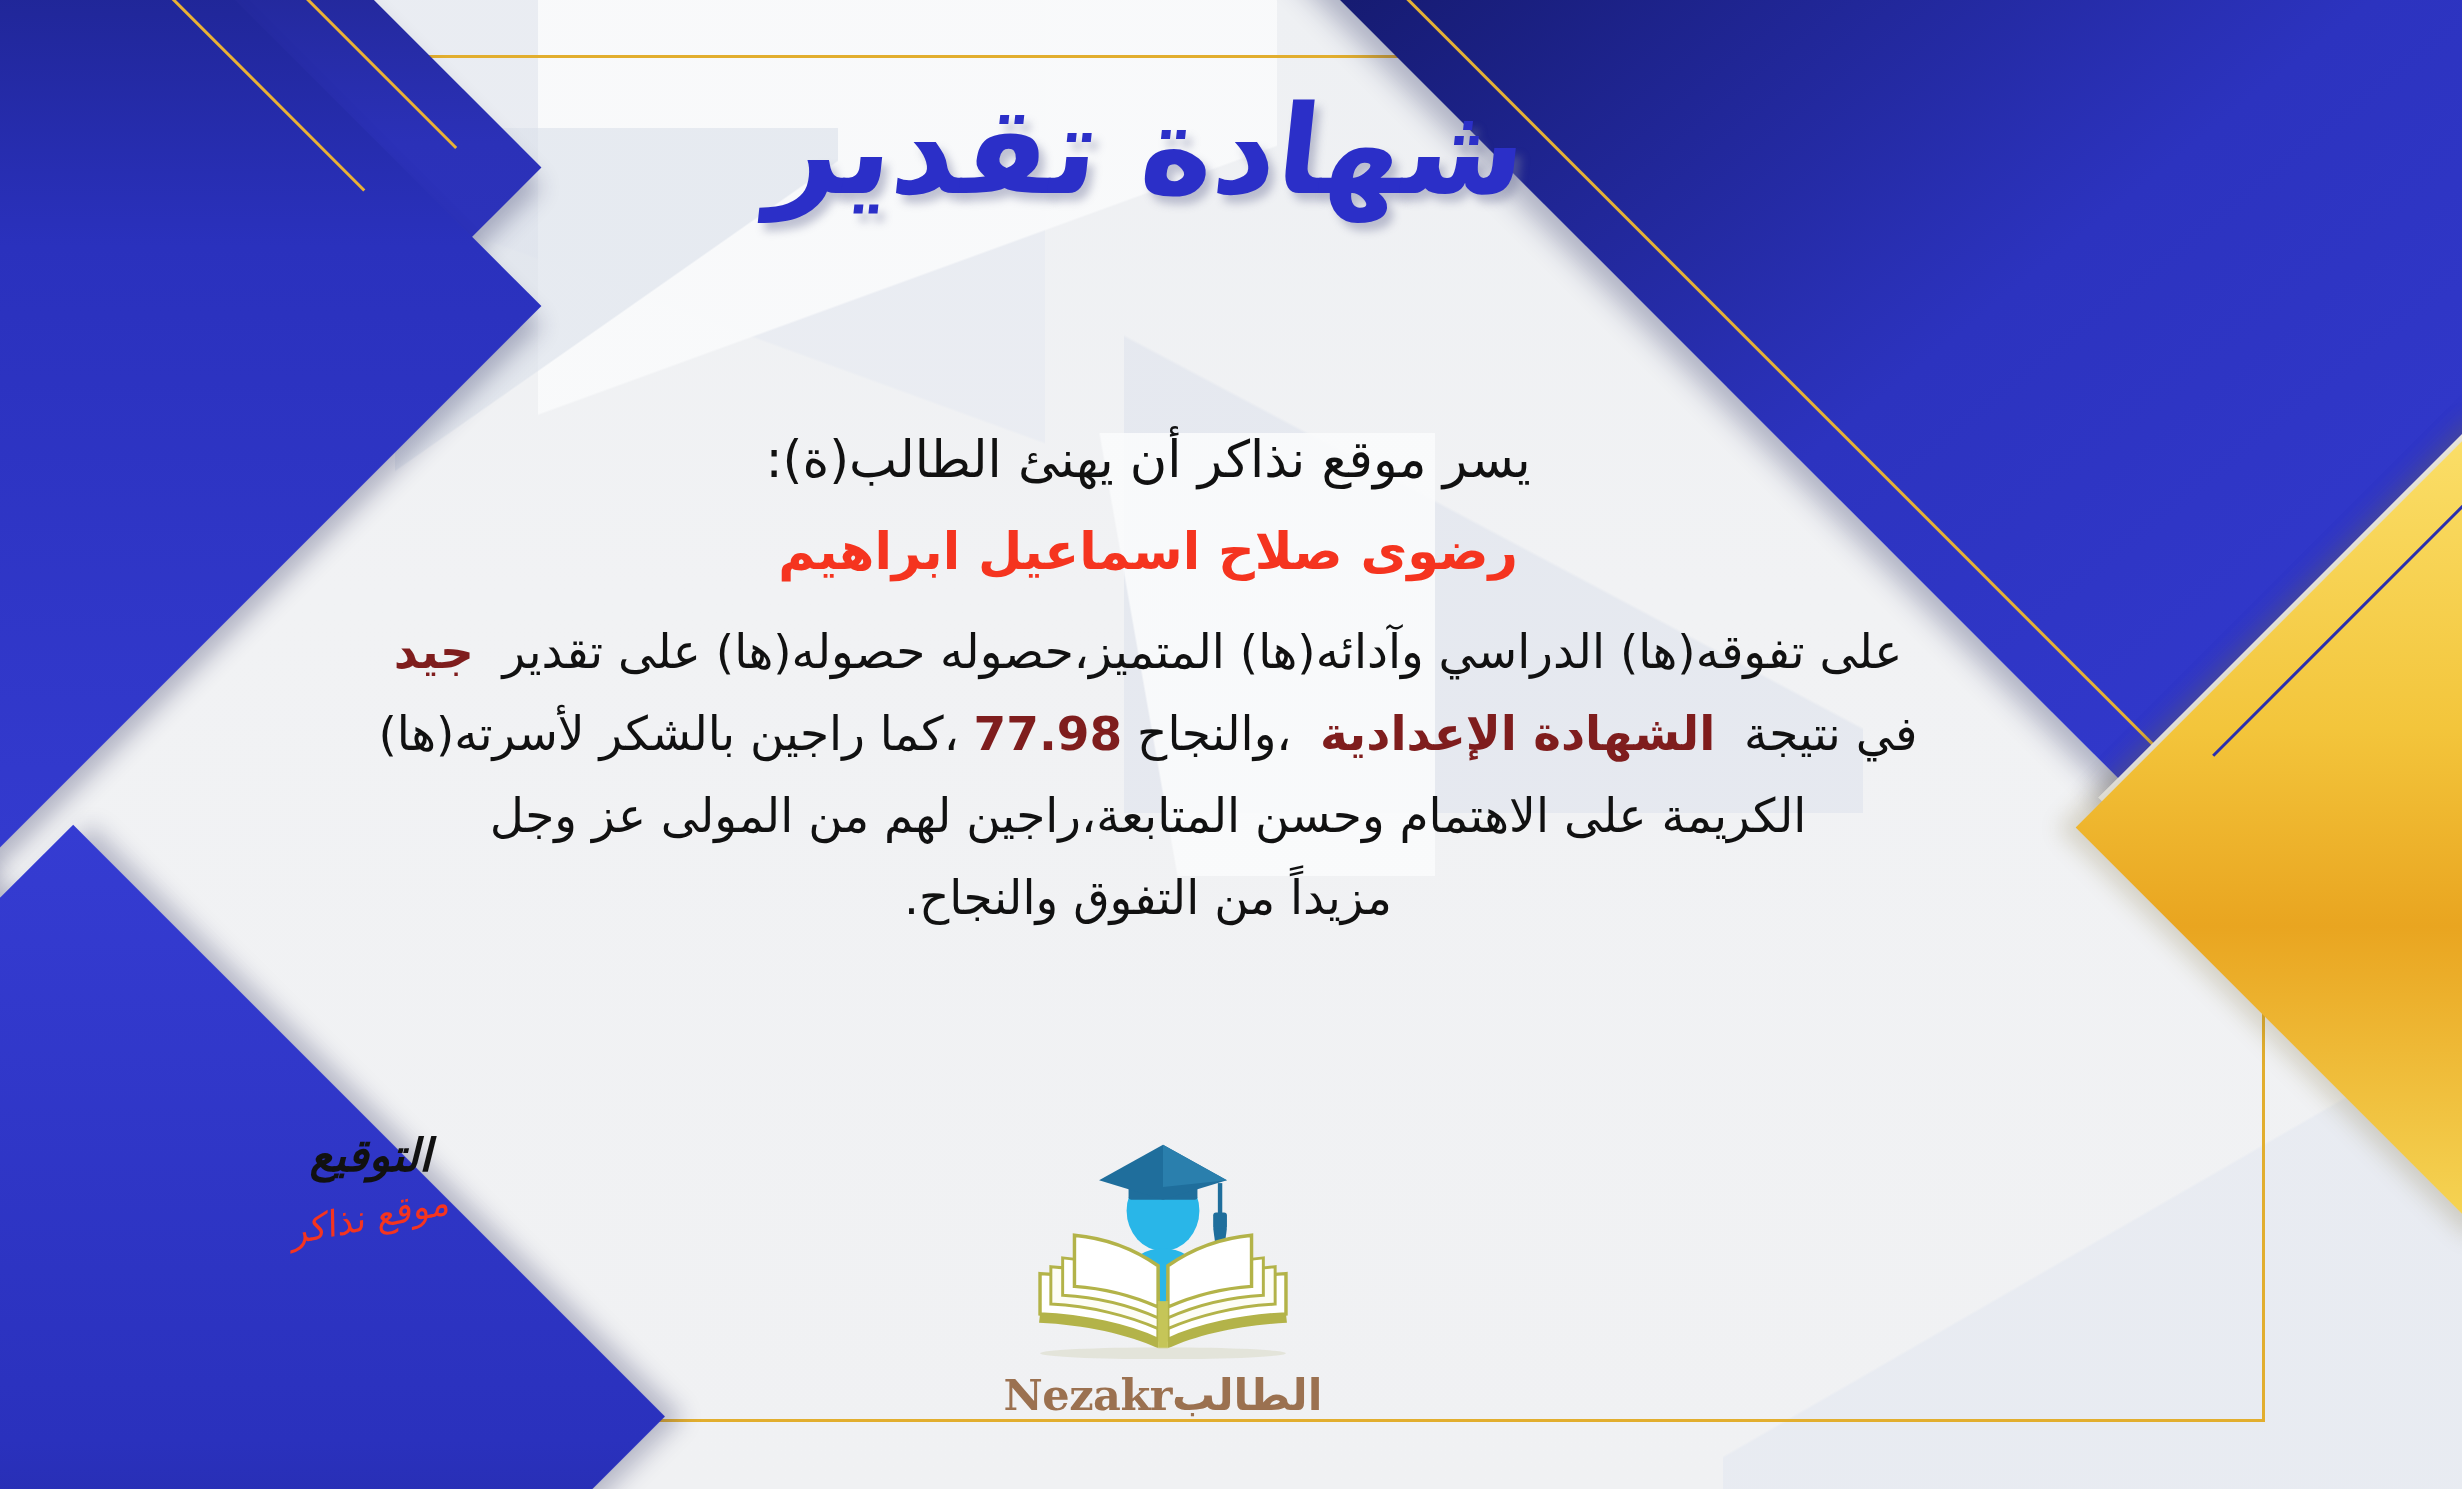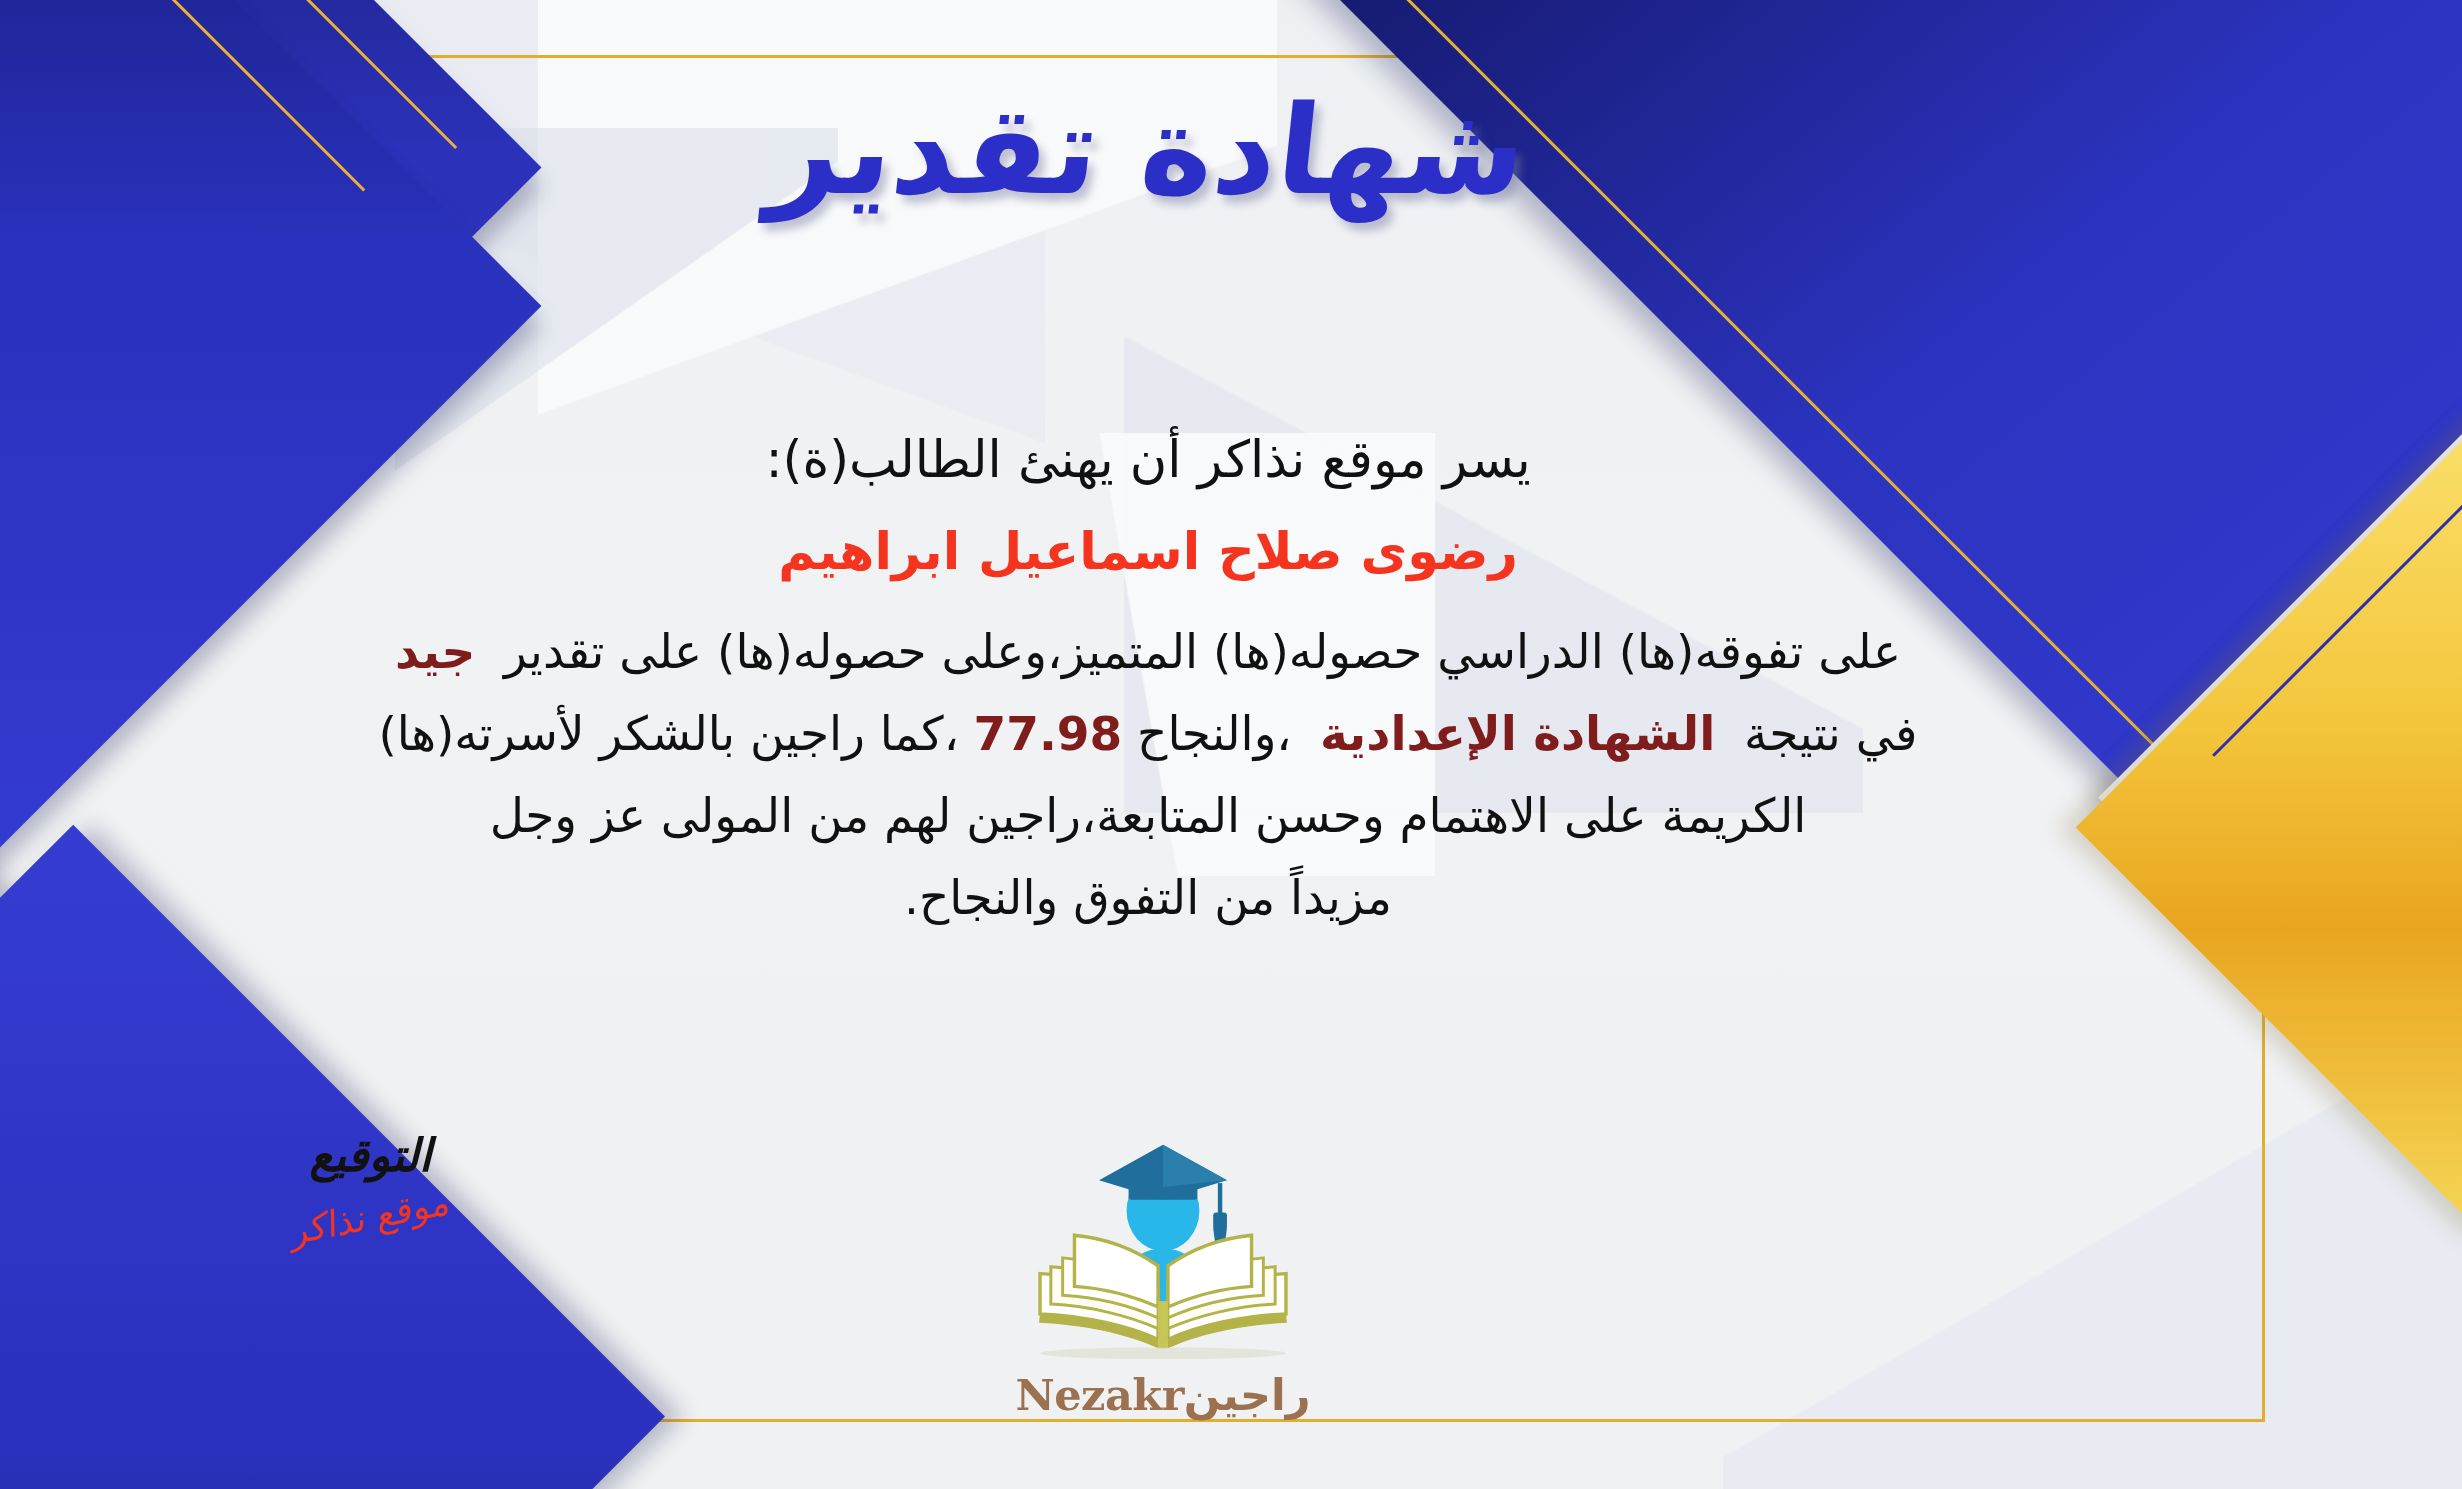--- a/index.html
+++ b/index.html
@@ -272,21 +272,21 @@
 
     <div class="title">شهادة تقدير</div>
 
     <div class="body">
 
       <p class="line intro">يسر موقع نذاكر أن يهنئ الطالب(ة):</p>
 
       <p class="name">رضوى صلاح اسماعيل ابراهيم</p>
 
       <p class="line para p1">
-        <span>على تفوقه(ها) الدراسي حصوله(ها) المتميز،وعلى حصوله(ها) على تقدير</span><span class="sp"></span><span class="red">جيد</span>
+        <span>على تفوقه(ها) الدراسي وآدائه(ها) المتميز،حصوله حصوله(ها) على تقدير</span><span class="sp"></span><span class="red">جيد</span>
       </p>
 
       <p class="line para p2">
         <span>في نتيجة</span><span class="sp"></span><span class="red">الشهادة الإعدادية</span><span class="sp"></span><span>،والنجاح</span><span class="sp-sm"></span><span class="red">77.98</span><span class="sp-sm"></span><span>،كما راجين بالشكر لأسرته(ها)</span>
       </p>
 
       <p class="line para p3">الكريمة على الاهتمام وحسن المتابعة،راجين لهم من المولى عز وجل</p>
 
       <p class="line para p4">مزيداً من التفوق والنجاح.</p>
     </div>
@@ -325,18 +325,18 @@
         <path d="M380 408 C438 382 518 362 598 358 L598 282 C516 288 436 308 380 336 Z" fill="#fdfdf5" stroke="#b3b349" stroke-width="6"></path>
         <path d="M380 386 C434 362 504 344 574 340 L574 264 C502 270 430 290 380 318 Z" fill="#ffffff" stroke="#b3b349" stroke-width="6"></path>
         <path d="M380 364 C430 342 490 326 550 322 L550 218 C486 224 426 248 380 280 Z" fill="#ffffff" stroke="#b3b349" stroke-width="7"></path>
 
         <path d="M620 378 C528 382 438 402 380 430 L380 448 C440 420 530 400 622 396 Z" fill="#b3b349"></path>
 
         <path d="M360 352 L360 448 L380 448 L380 352 Z" fill="#c5c558"></path>
 
         <ellipse cx="370" cy="458" rx="250" ry="12" fill="#d8d8c4" opacity=".55"></ellipse>
       </svg>
-      <div class="logo-word"><span>Nezakr</span><span class="ar">راجين</span></div>
+      <div class="logo-word"><span>Nezakr</span><span class="ar">الطالب</span></div>
     </div>
 
   </div>
 </div>
 
 
 </body></html>

